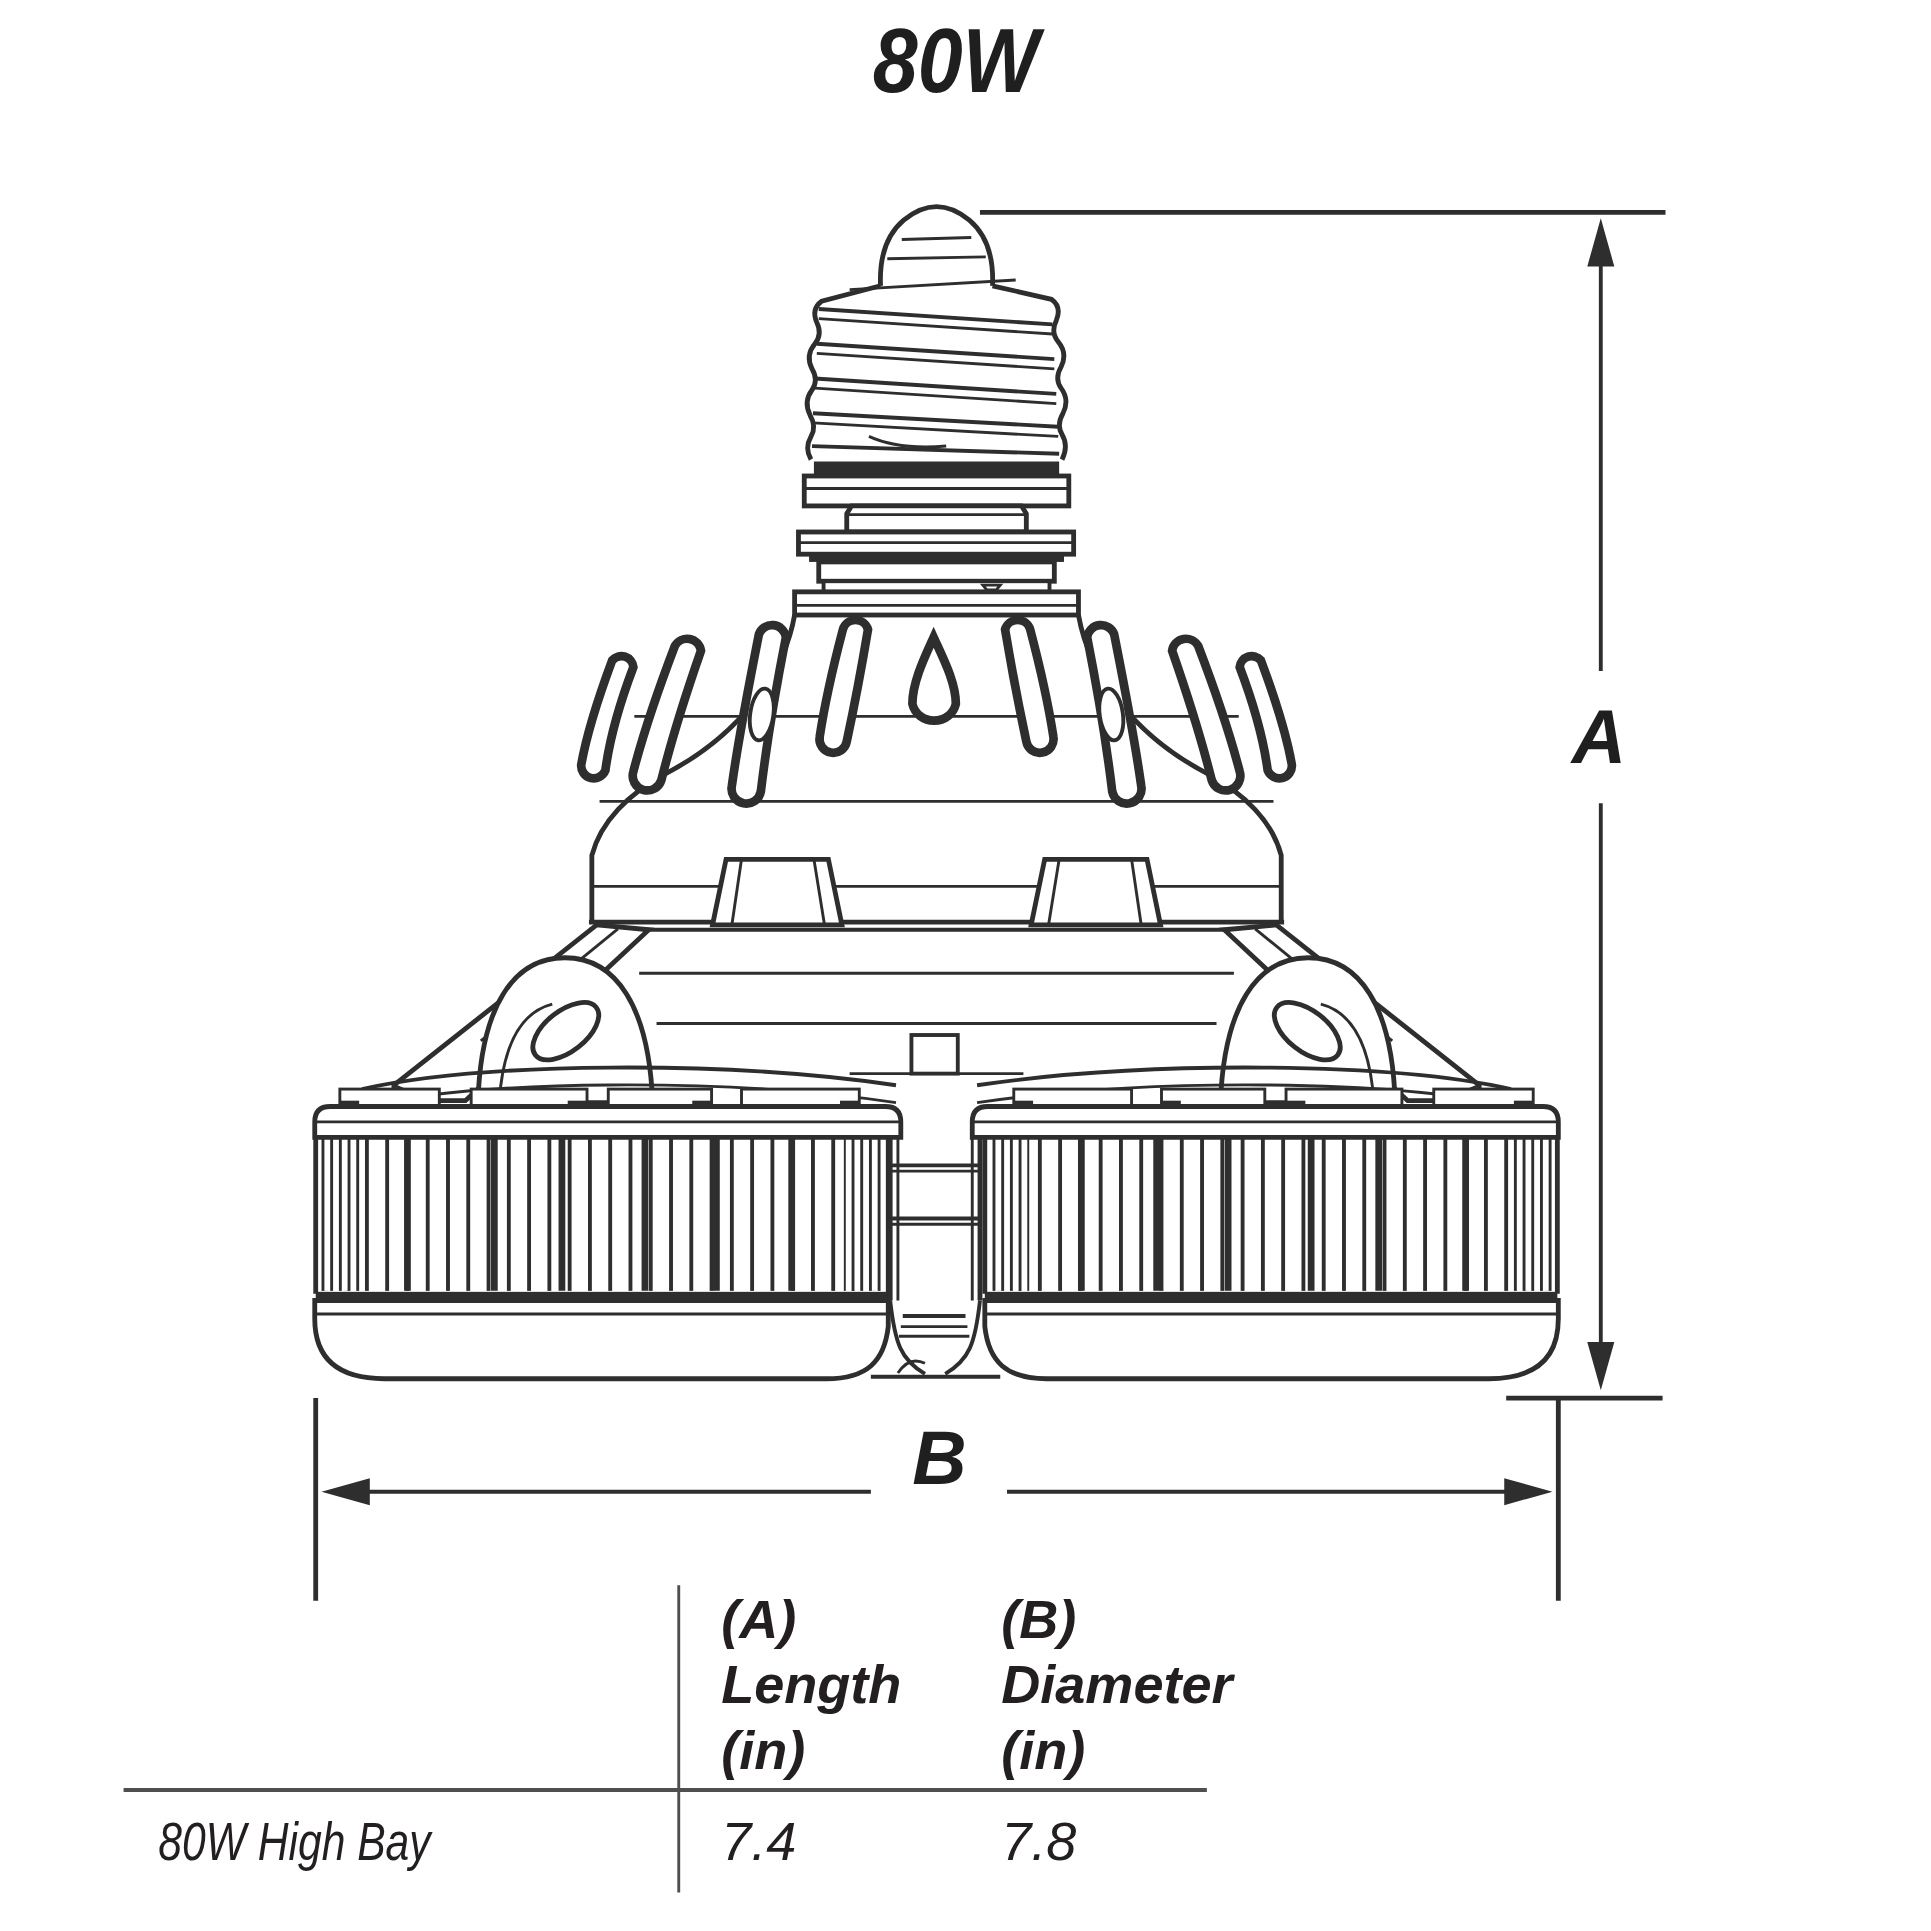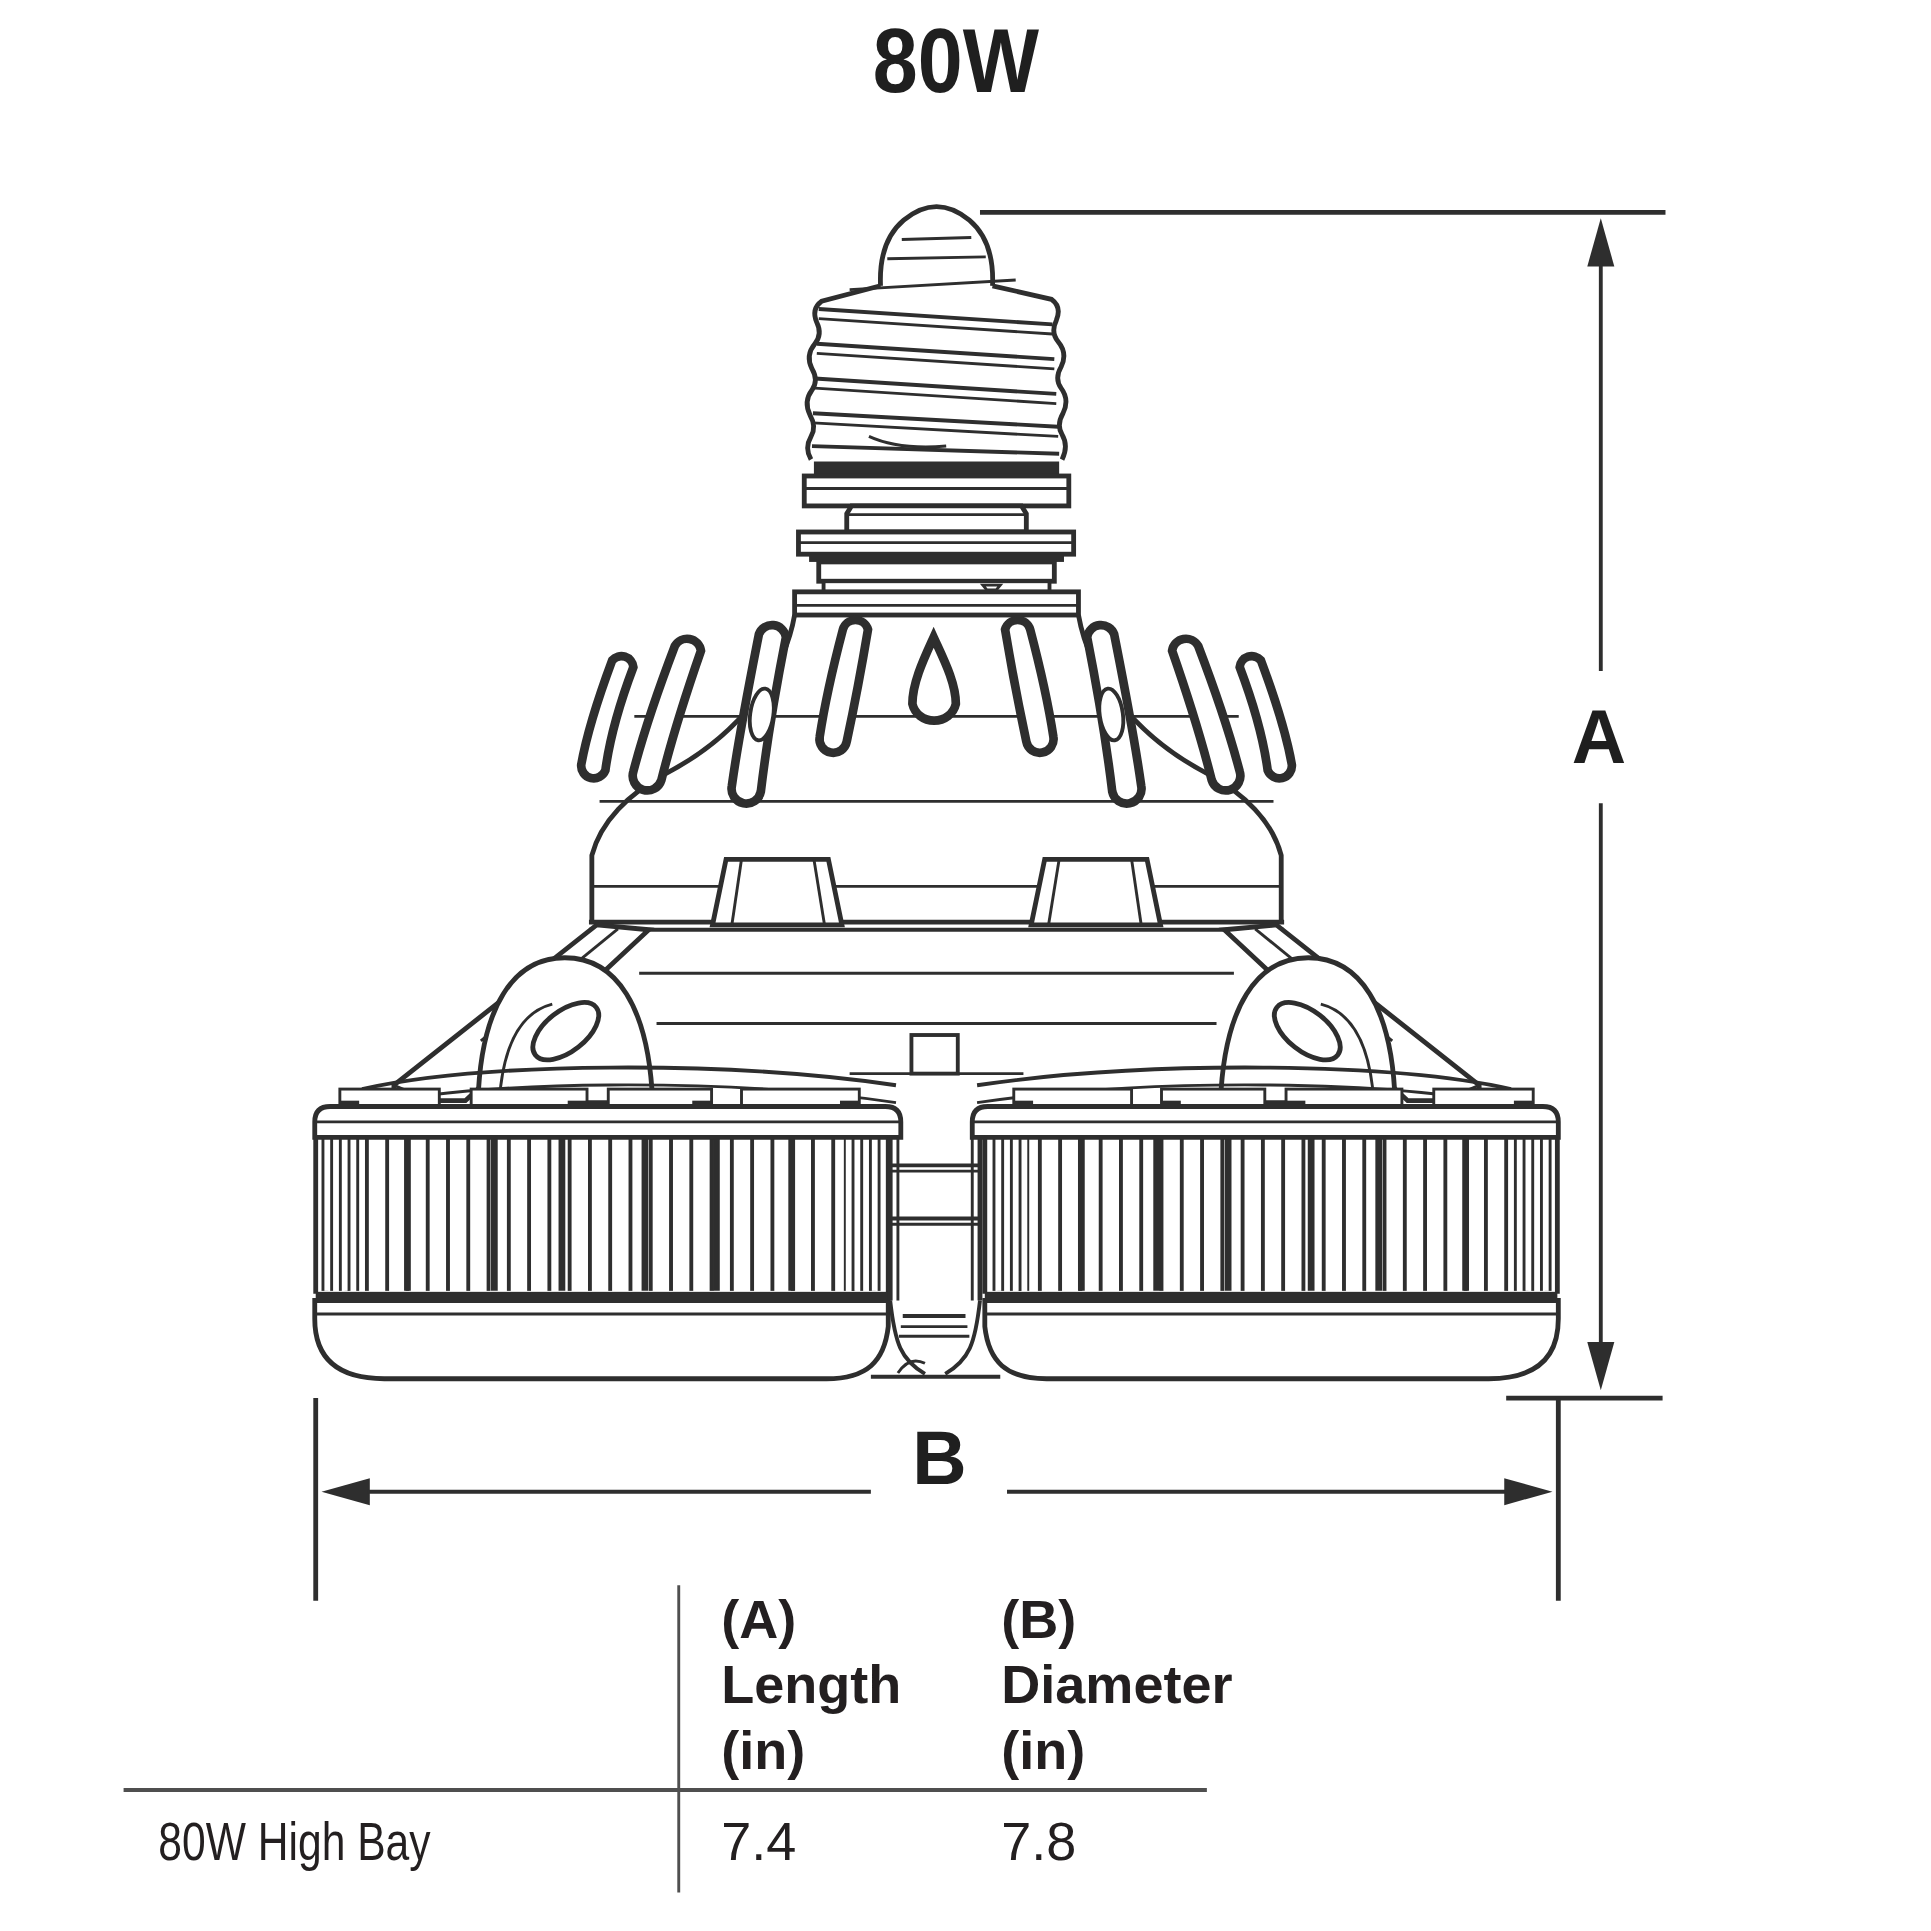--- a/index.html
+++ b/index.html
@@ -1,17 +1,17 @@
 <!DOCTYPE html>
 <html><head>
 <meta charset="utf-8">
 <style>
   html,body{margin:0;padding:0;background:#ffffff;}
   #stage{position:relative;width:1931px;height:1931px;background:#ffffff;overflow:hidden;
-         font-family:"Liberation Sans", sans-serif;}
+         font-family:"Liberation Sans", sans-serif;font-style:italic;}
   svg{position:absolute;left:0;top:0;}
   .ln{stroke:#2e2e2e;fill:none;}
   .w5{stroke-width:5;} .w4{stroke-width:4;} .w3{stroke-width:3;}
   .bold9{stroke-width:9;stroke-linecap:round;}
   .whitefill{fill:#ffffff;}
   .darkfill{fill:#2e2e2e;stroke:none;}
   .ttl{font-weight:bold;font-size:95px;fill:#1f1f1f;}
   .dimlbl{font-weight:bold;font-size:78px;fill:#1f1f1f;}
   .th{font-weight:bold;font-size:56px;fill:#231f20;}
   .td{font-weight:normal;font-size:56px;fill:#231f20;}

